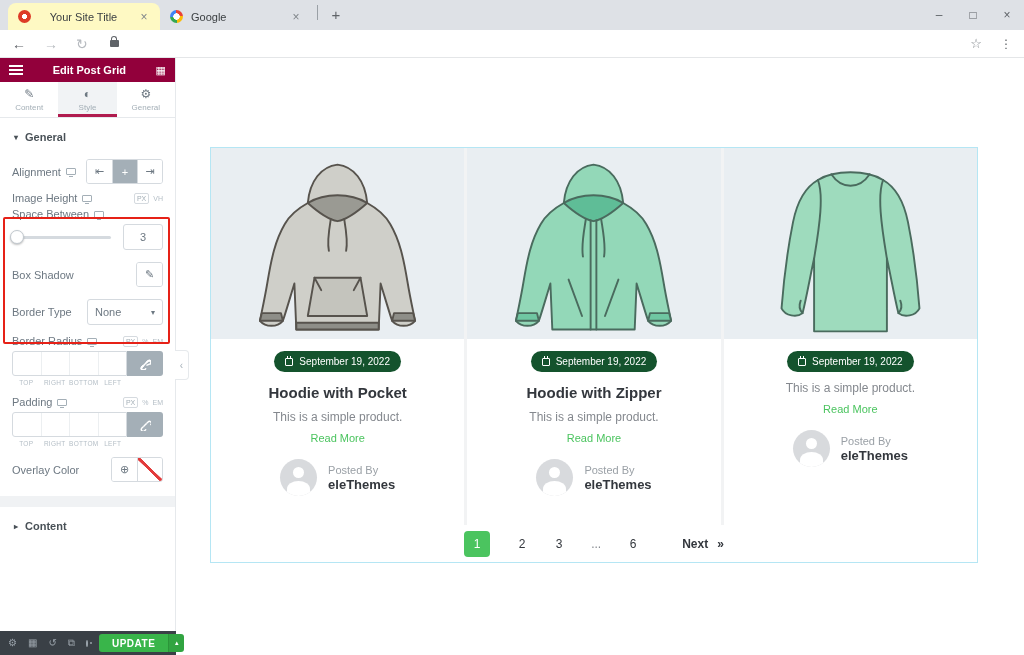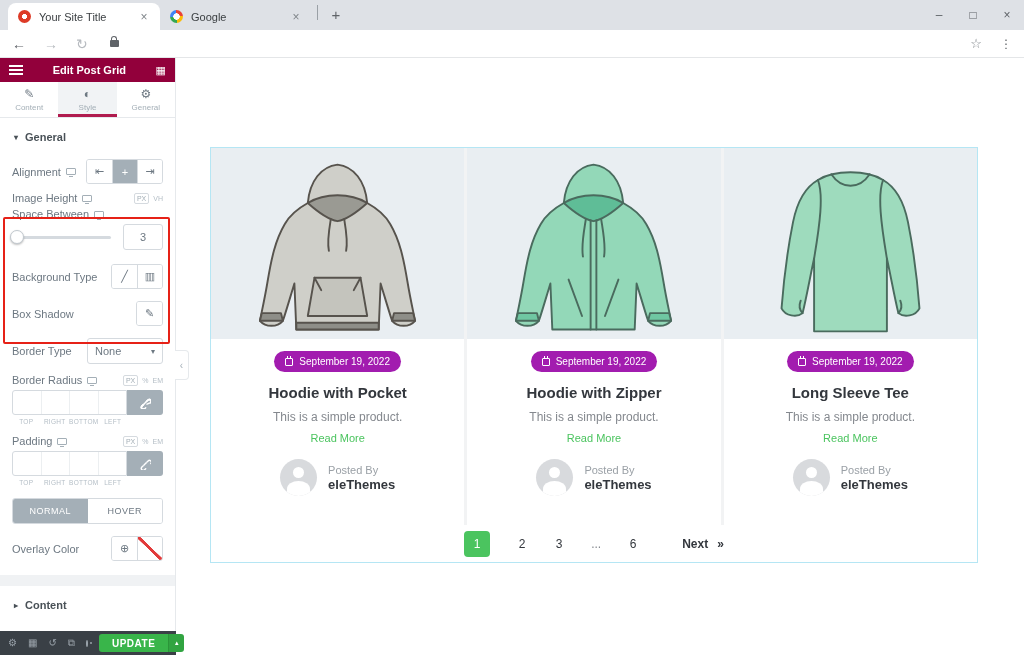--- a/index.html
+++ b/index.html
@@ -2,21 +2,21 @@
 <html><head>
 <meta charset="utf-8">
 <style>
   * { margin:0; padding:0; box-sizing:border-box; }
   html,body { width:1024px; height:655px; overflow:hidden; font-family:"Liberation Sans", sans-serif; background:#fff; }
   .screen { position:relative; width:1024px; height:655px; }
 
   
   .tabstrip { height:30px; background:#dee1e6; display:flex; align-items:flex-end; padding-left:8px; }
   .tab { height:27px; width:152px; display:flex; align-items:center; gap:8px; padding:0 8px 0 10px; font-size:11px; color:#3c4043; }
-  .tab.active { background:#ffffff; border-radius:8px 8px 0 0; }
+  .tab.active { background:#fef9c3; border-radius:8px 8px 0 0;text-align:center; }
   .tab .tab-title { flex:1; white-space:nowrap; overflow:hidden; }
   .tab-close { color:#80868b; font-size:12px; width:16px; height:16px; display:flex; align-items:center; justify-content:center; border-radius:50%; }
   .site-favicon { width:13px; height:13px; border-radius:50%; flex:none;
     background: radial-gradient(circle at 50% 50%, #ffffff 0 26%, #dd3b27 27% 100%); }
   .g-logo { width:13px; height:13px; border-radius:50%; flex:none;
     background: radial-gradient(circle, #fff 0 34%, transparent 35%),
       conic-gradient(#ea4335 0 25%, #fbbc05 25% 50%, #34a853 50% 75%, #4285f4 75% 100%); }
   .tdiv { width:1px; height:15px; background:#9aa0a6; margin:0 5px 6px 5px; align-self:center; }
   .new-tab { width:26px; height:26px; align-self:center; display:flex; align-items:center; justify-content:center; color:#5f6368; font-size:15px; margin-bottom:2px; }
   .win-controls { margin-left:auto; align-self:stretch; display:flex; }
@@ -104,21 +104,21 @@
   .update-btn { height:18px; background:#39b54a; color:#fff; font-size:10px; font-weight:bold; letter-spacing:.5px; display:flex; align-items:center; padding:0 13px; border-radius:3px 0 0 3px; }
   .update-caret { height:18px; width:16px; background:#31a441; border-left:1px solid #2b9539; color:#fff; font-size:7px; display:flex; align-items:center; justify-content:center; border-radius:0 3px 3px 0; }
 
   
   .canvas { flex:1; position:relative; background:#fff; }
   .grid-section { position:absolute; left:34px; top:89px; width:768px; height:416px; border:1px solid #b5e6f4; background:#fff; }
   .cards { display:flex; gap:3px; height:377px; background:#f2f3f4; }
   .card { flex:1; background:#fff; display:flex; flex-direction:column; }
   .card-img { height:191px; background:#e9eef2; display:flex; align-items:flex-end; justify-content:center; overflow:hidden; }
   .card-body { flex:1; text-align:center; padding-top:12px; }
-  .badge { display:inline-flex; align-items:center; gap:6px; background:#a21caf; color:#fff; font-size:10px; padding:5px 11px; border-radius:12px; }
+  .badge { display:inline-flex; align-items:center; gap:6px; background:#14532d; color:#fff; font-size:10px; padding:5px 11px; border-radius:12px; }
   .cal-ic { width:8px; height:8px; border:1px solid #fff; border-radius:1px; position:relative; }
   .cal-ic::before { content:""; position:absolute; top:-3px; left:1px; width:1px; height:2px; background:#fff; box-shadow:3px 0 0 #fff; }
   .card-title { font-size:15px; font-weight:bold; color:#33373d; margin-top:12px; }
   .card-desc { font-size:12px; color:#84888e; margin-top:9px; }
   .read-more { font-size:11px; color:#4bc45f; margin-top:8px; }
   .author { display:flex; align-items:center; justify-content:center; gap:11px; margin-top:15px; }
   .avatar { width:37px; height:37px; border-radius:50%; background:#d8dadd; position:relative; overflow:hidden; flex:none; }
   .avatar::before { content:""; position:absolute; top:8px; left:13px; width:11px; height:11px; border-radius:50%; background:#fff; }
   .avatar::after { content:""; position:absolute; top:22px; left:7px; width:23px; height:16px; border-radius:50% 50% 0 0; background:#fff; }
   .author-meta { text-align:left; }
@@ -227,27 +227,20 @@
               <span class="icon-monitor"></span>
             </span>
           </div>
           <div class="crow sliderrow">
             <span class="slider">
               <span class="thumb" style="left:-2px;"></span>
             </span>
             <span class="num-input">3</span>
           </div>
 
-          <div class="crow" style="margin-top:14px;">
-            <span>Background Type</span>
-            <span class="btn-group">
-              <span class="icon-btn">╱</span>
-              <span class="icon-btn">▥</span>
-            </span>
-          </div>
 
           <div class="crow" style="margin-top:12px;">
             <span>Box Shadow</span>
             <span class="btn-group">
               <span class="icon-btn">✎</span>
             </span>
           </div>
 
           <div class="crow" style="margin-top:12px;">
             <span>Border Type</span>
@@ -333,24 +326,20 @@
             </div>
             <div class="dim-labels">
               <span>TOP</span>
               <span>RIGHT</span>
               <span>BOTTOM</span>
               <span>LEFT</span>
               <span class="spacer"></span>
             </div>
           </div>
 
-          <div class="state-tabs">
-            <span class="stab active">NORMAL</span>
-            <span class="stab">HOVER</span>
-          </div>
 
           <div class="crow" style="margin-bottom:14px;">
             <span>Overlay Color</span>
             <span class="btn-group">
               <span class="icon-btn">⊕</span>
               <span class="icon-btn color-none"></span>
             </span>
           </div>
         </div>
 
@@ -456,21 +445,20 @@
                   <path fill="none" d="M76,24 C82,40 78,70 72,106 M144,24 C138,40 142,70 148,106"></path>
                   <path fill="none" d="M58,150 C56,155 57,160 60,163 M162,150 C164,155 163,160 160,163"></path>
                 </g>
               </svg>
             </div>
             <div class="card-body">
               <span class="badge">
                 <span class="cal-ic"></span>
                 <span>September 19, 2022</span>
               </span>
-              <h3 class="card-title">Long Sleeve Tee</h3>
               <p class="card-desc">This is a simple product.</p>
               <div class="read-more">Read More</div>
               <div class="author">
                 <span class="avatar"></span>
                 <span class="author-meta">
                   <div class="posted-by">Posted By</div>
                   <div class="author-name">eleThemes</div>
                 </span>
               </div>
             </div>

